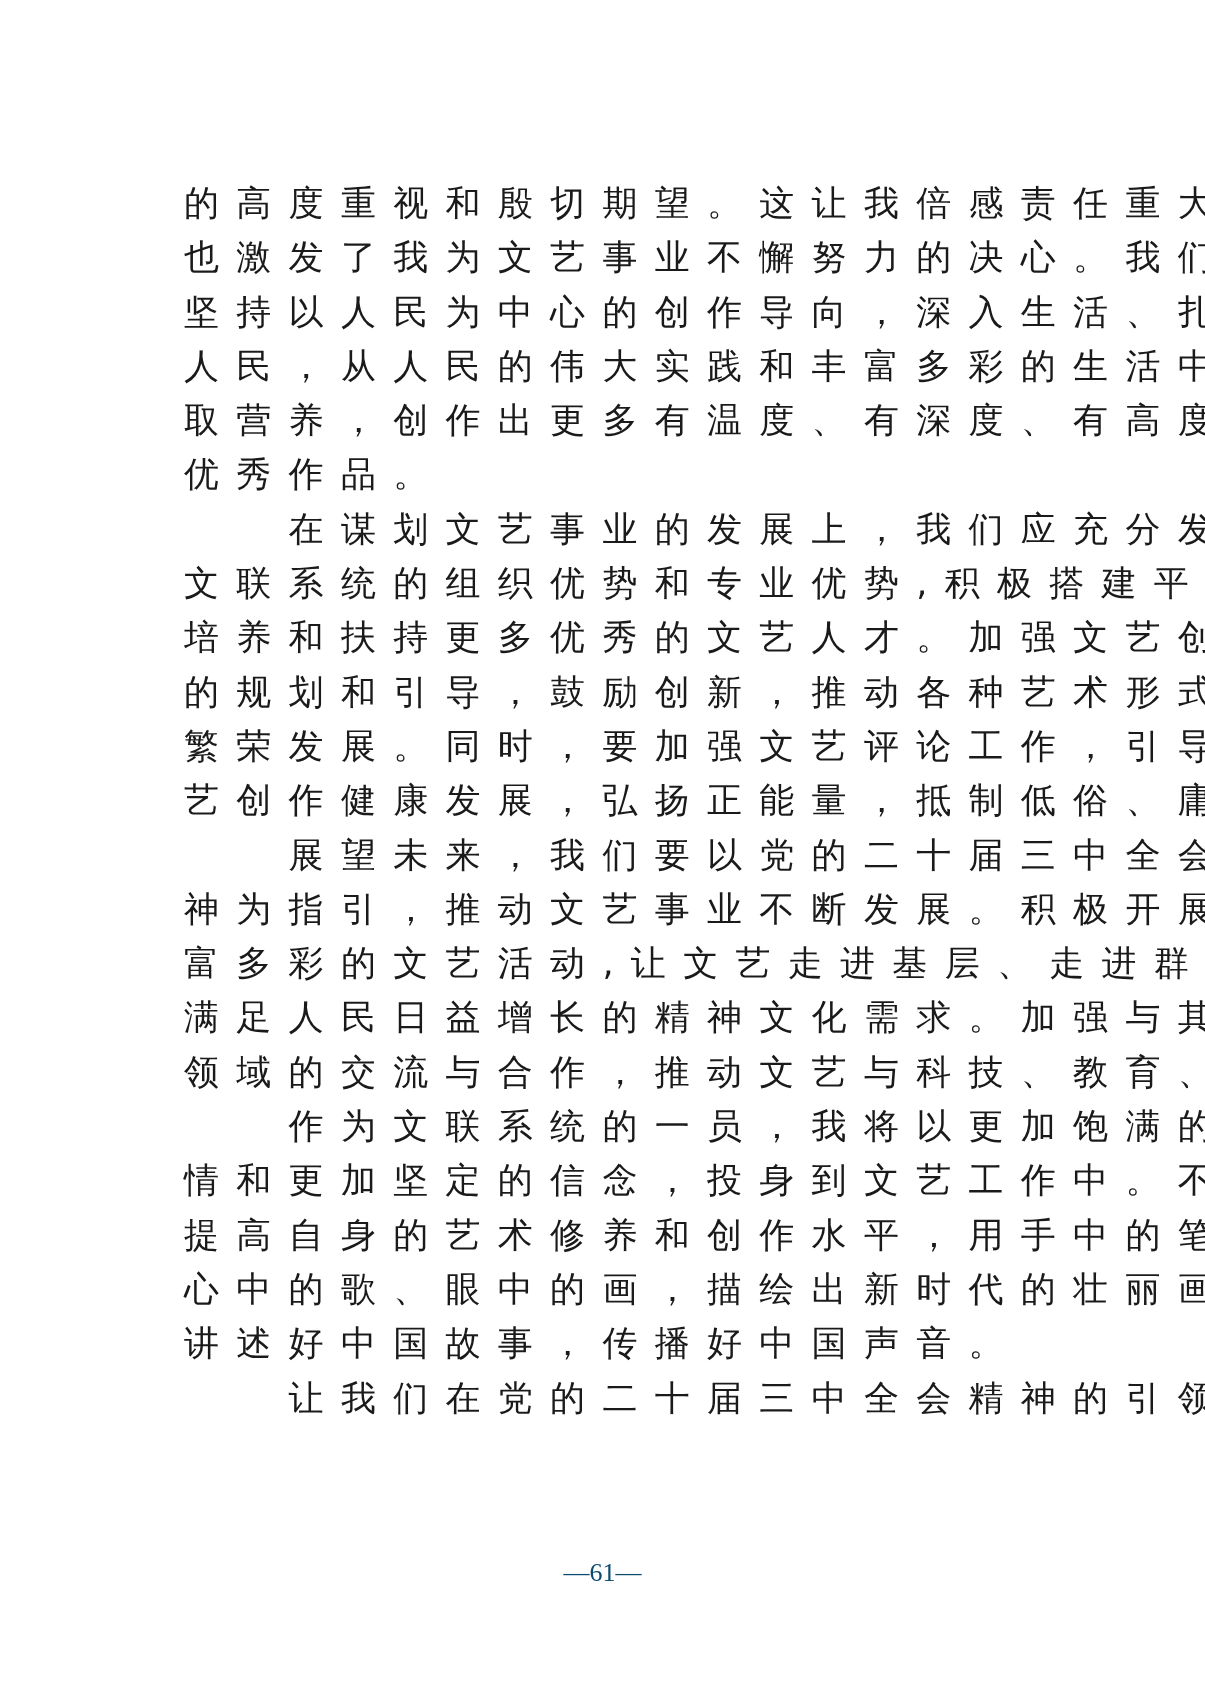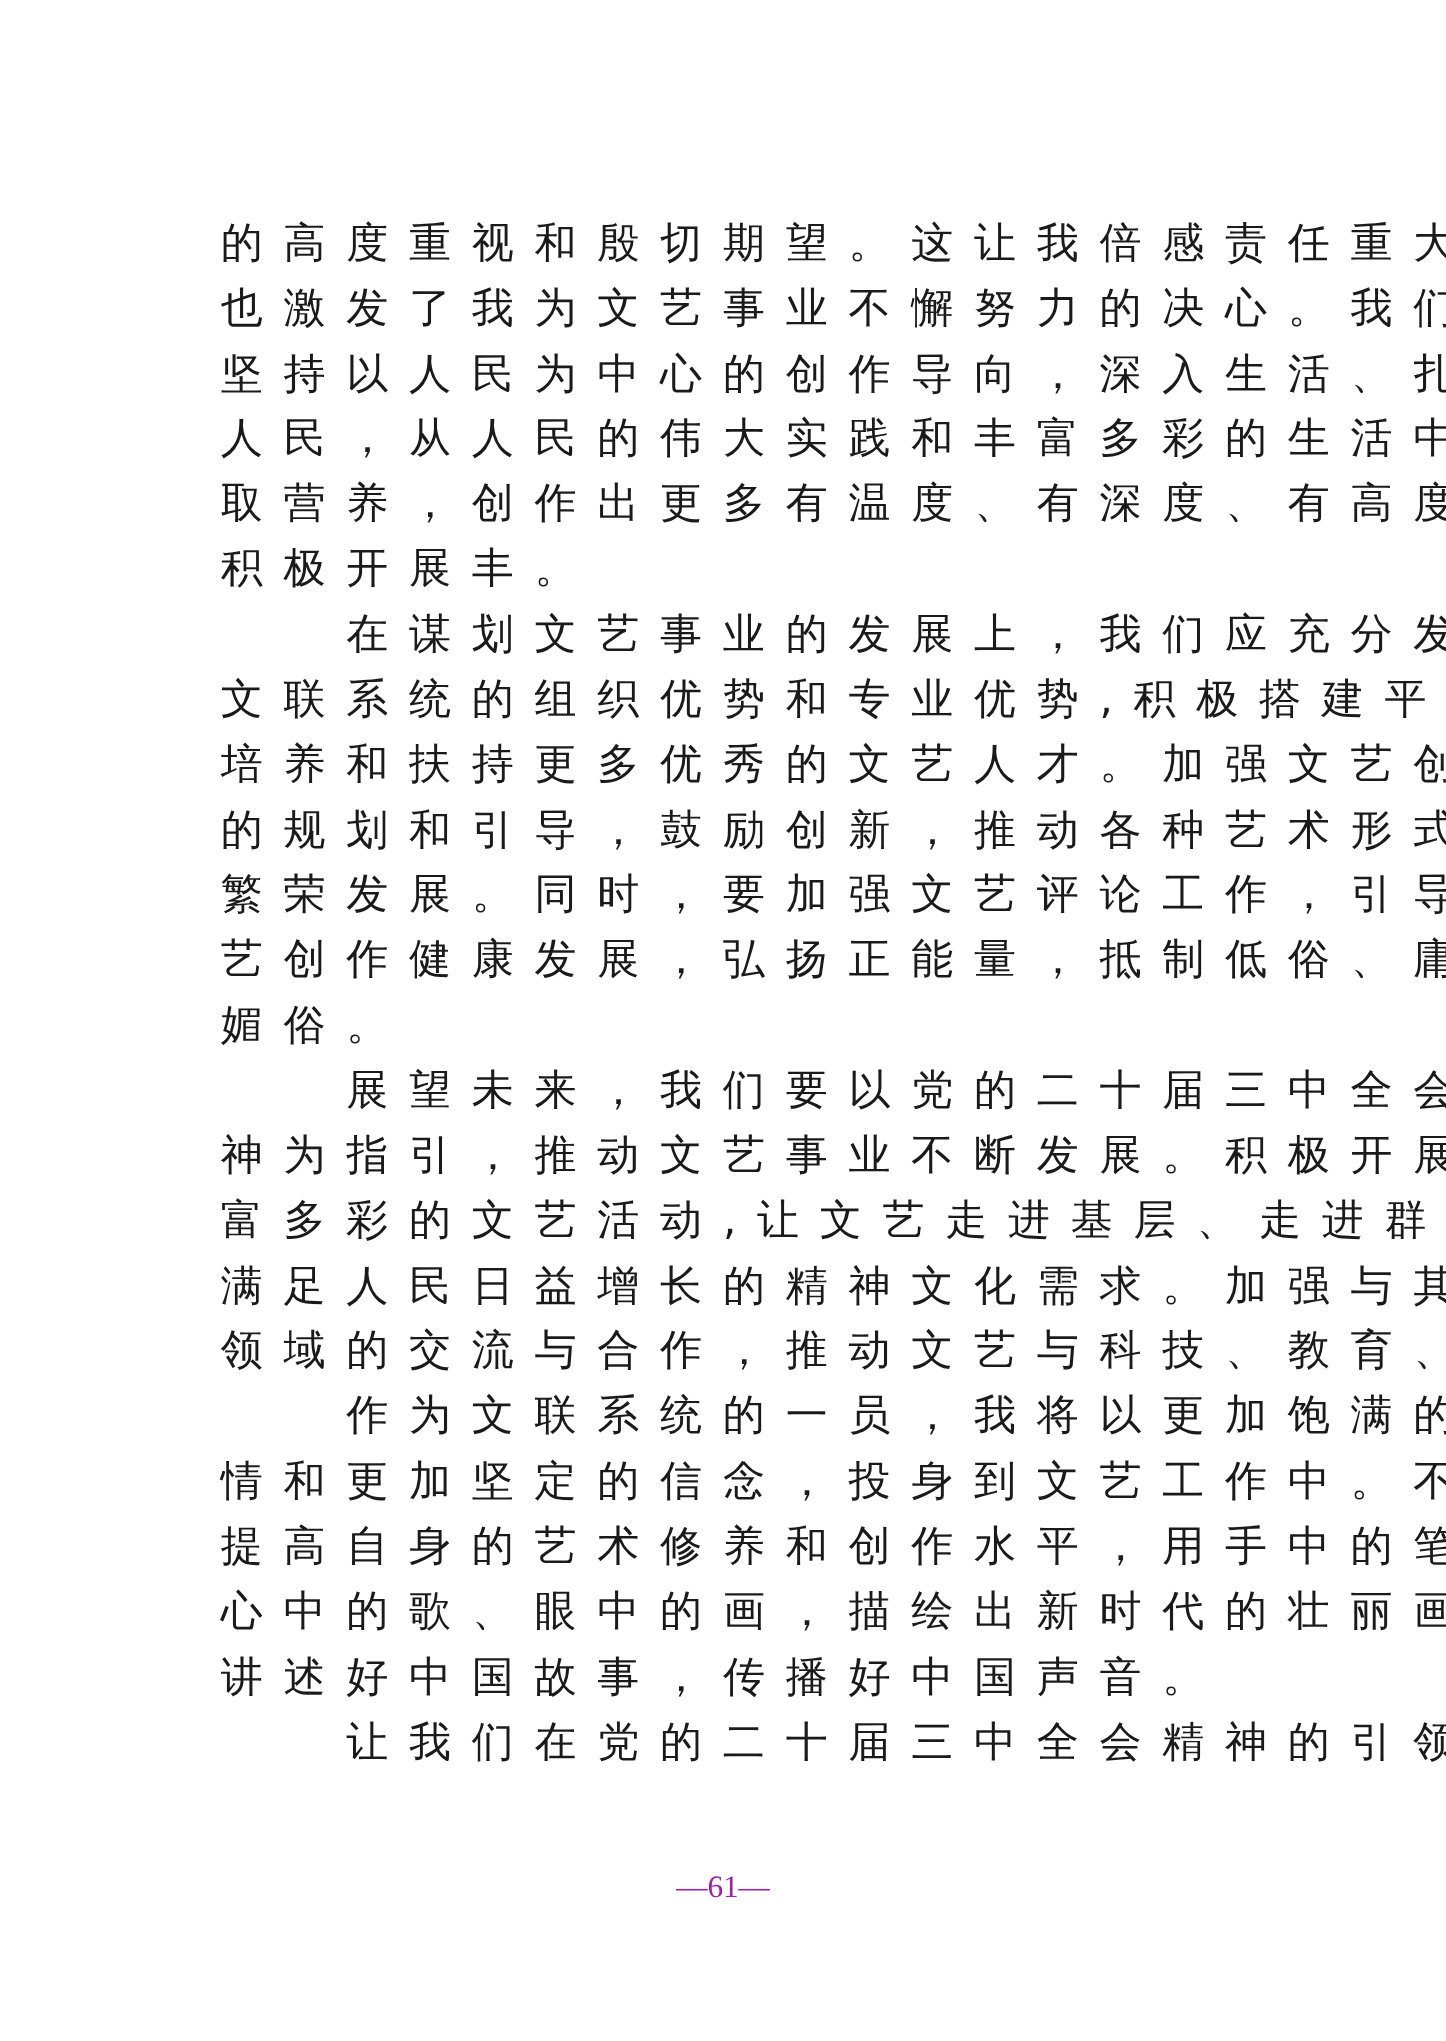--- a/index.html
+++ b/index.html
@@ -39,44 +39,43 @@
     }
     .line.indent {
       padding-left: 104.6px;
     }
     .page-number {
       position: absolute;
       left: 0;
       width: 1205px;
       top: 1558px;
       text-align: center;
-      color: #a21caf;
+      color: #0c4a6e;
       font-family: "Liberation Serif", "DejaVu Serif", serif;
       font-size: 26px;
       line-height: 30px;
     }
   </style>
 </head>
 <body>
 
 <div class="page">
   <div class="body-text" id="body-text">
       <span class="line">的高度重视和殷切期望。这让我倍感责任重大，</span>
       <span class="line">也激发了我为文艺事业不懈努力的决心。我们要</span>
       <span class="line">坚持以人民为中心的创作导向，深入生活、扎根</span>
       <span class="line">人民，从人民的伟大实践和丰富多彩的生活中汲</span>
       <span class="line">取营养，创作出更多有温度、有深度、有高度的</span>
-      <span class="line">积极开展丰。</span>
+      <span class="line">优秀作品。</span>
       <span class="line indent">在谋划文艺事业的发展上，我们应充分发挥</span>
       <span class="line">文联系统的组织优势和专业优势,积极搭建平台，</span>
       <span class="line">培养和扶持更多优秀的文艺人才。加强文艺创作</span>
       <span class="line">的规划和引导，鼓励创新，推动各种艺术形式的</span>
       <span class="line">繁荣发展。同时，要加强文艺评论工作，引导文</span>
       <span class="line">艺创作健康发展，弘扬正能量，抵制低俗、庸俗、</span>
-      <span class="line">媚俗。</span>
       <span class="line indent">展望未来，我们要以党的二十届三中全会精</span>
       <span class="line">神为指引，推动文艺事业不断发展。积极开展丰</span>
       <span class="line">富多彩的文艺活动,让文艺走进基层、走进群众，</span>
       <span class="line">满足人民日益增长的精神文化需求。加强与其他</span>
       <span class="line">领域的交流与合作，推动文艺与科技、教育、旅</span>
       <span class="line indent">作为文联系统的一员，我将以更加饱满的热</span>
       <span class="line">情和更加坚定的信念，投身到文艺工作中。不断</span>
       <span class="line">提高自身的艺术修养和创作水平，用手中的笔、</span>
       <span class="line">心中的歌、眼中的画，描绘出新时代的壮丽画卷，</span>
       <span class="line">讲述好中国故事，传播好中国声音。</span>

